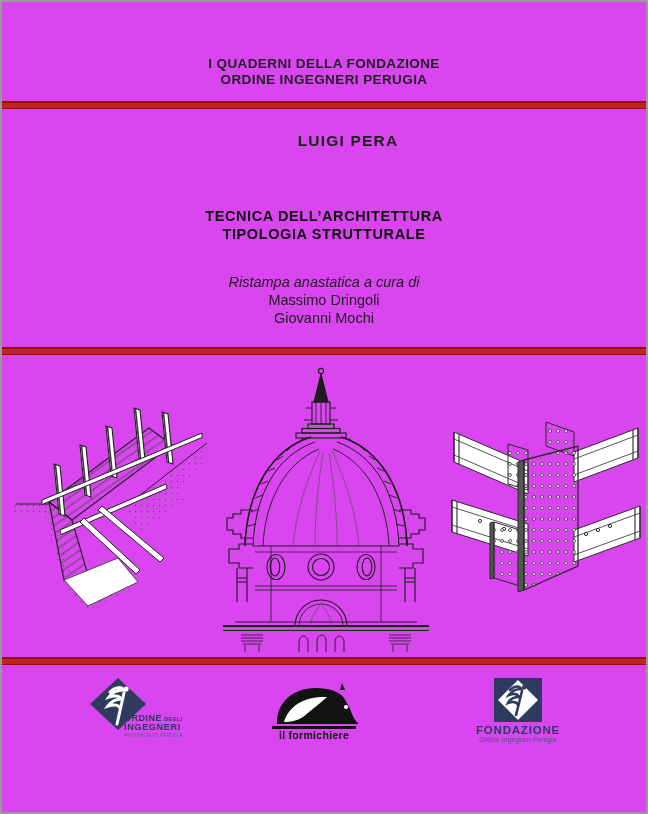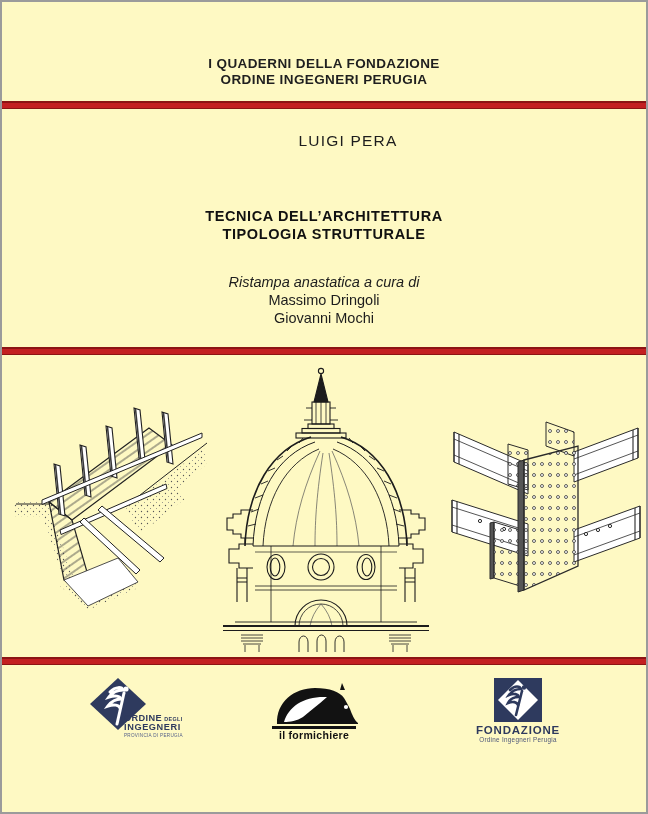--- a/index.html
+++ b/index.html
@@ -1,21 +1,21 @@
 <!DOCTYPE html>
 <html><head>
 <meta charset="utf-8">
 <style>
   html,body{margin:0;padding:0;background:#fff;}
   .cover{position:relative;width:648px;height:814px;box-sizing:border-box;
-         border:2px solid #9b9b9b;background:#fef9c3;overflow:hidden;
+         border:2px solid #9b9b9b;background:#d946ef;overflow:hidden;
          font-family:"Liberation Sans",sans-serif;color:#1d1d1d;}
   .abs{position:absolute;left:0;right:0;text-align:center;}
   .series{top:54px;font-size:13.5px;font-weight:bold;letter-spacing:.4px;line-height:16px;color:#1f1f1f;}
-  .author{top:130px;font-size:15.5px;font-weight:400;letter-spacing:1.2px;padding-left:48px;}
+  .author{top:130px;font-size:15.5px;font-weight:700;letter-spacing:1.2px;padding-left:48px;}
   .title{top:205px;font-size:14.5px;font-weight:bold;letter-spacing:.6px;line-height:18px;color:#111;}
   .edition{top:271px;font-size:14.5px;line-height:18px;}
   .edition .note{font-style:italic;}
   .rule{position:absolute;left:0;right:0;height:8px;
         background:linear-gradient(to bottom,#8c1414 0 2px,#c32021 2px 7px,#8c1414 7px 8px);}
   .rule1{top:99px;} .rule2{top:345px;} .rule3{top:655px;}
   .illus{position:absolute;}
   .illus-left{left:12px;top:388px;width:195px;height:232px;}
   .illus-mid{left:213px;top:362px;width:222px;height:288px;}
   .illus-right{left:448px;top:402px;width:192px;height:190px;}

